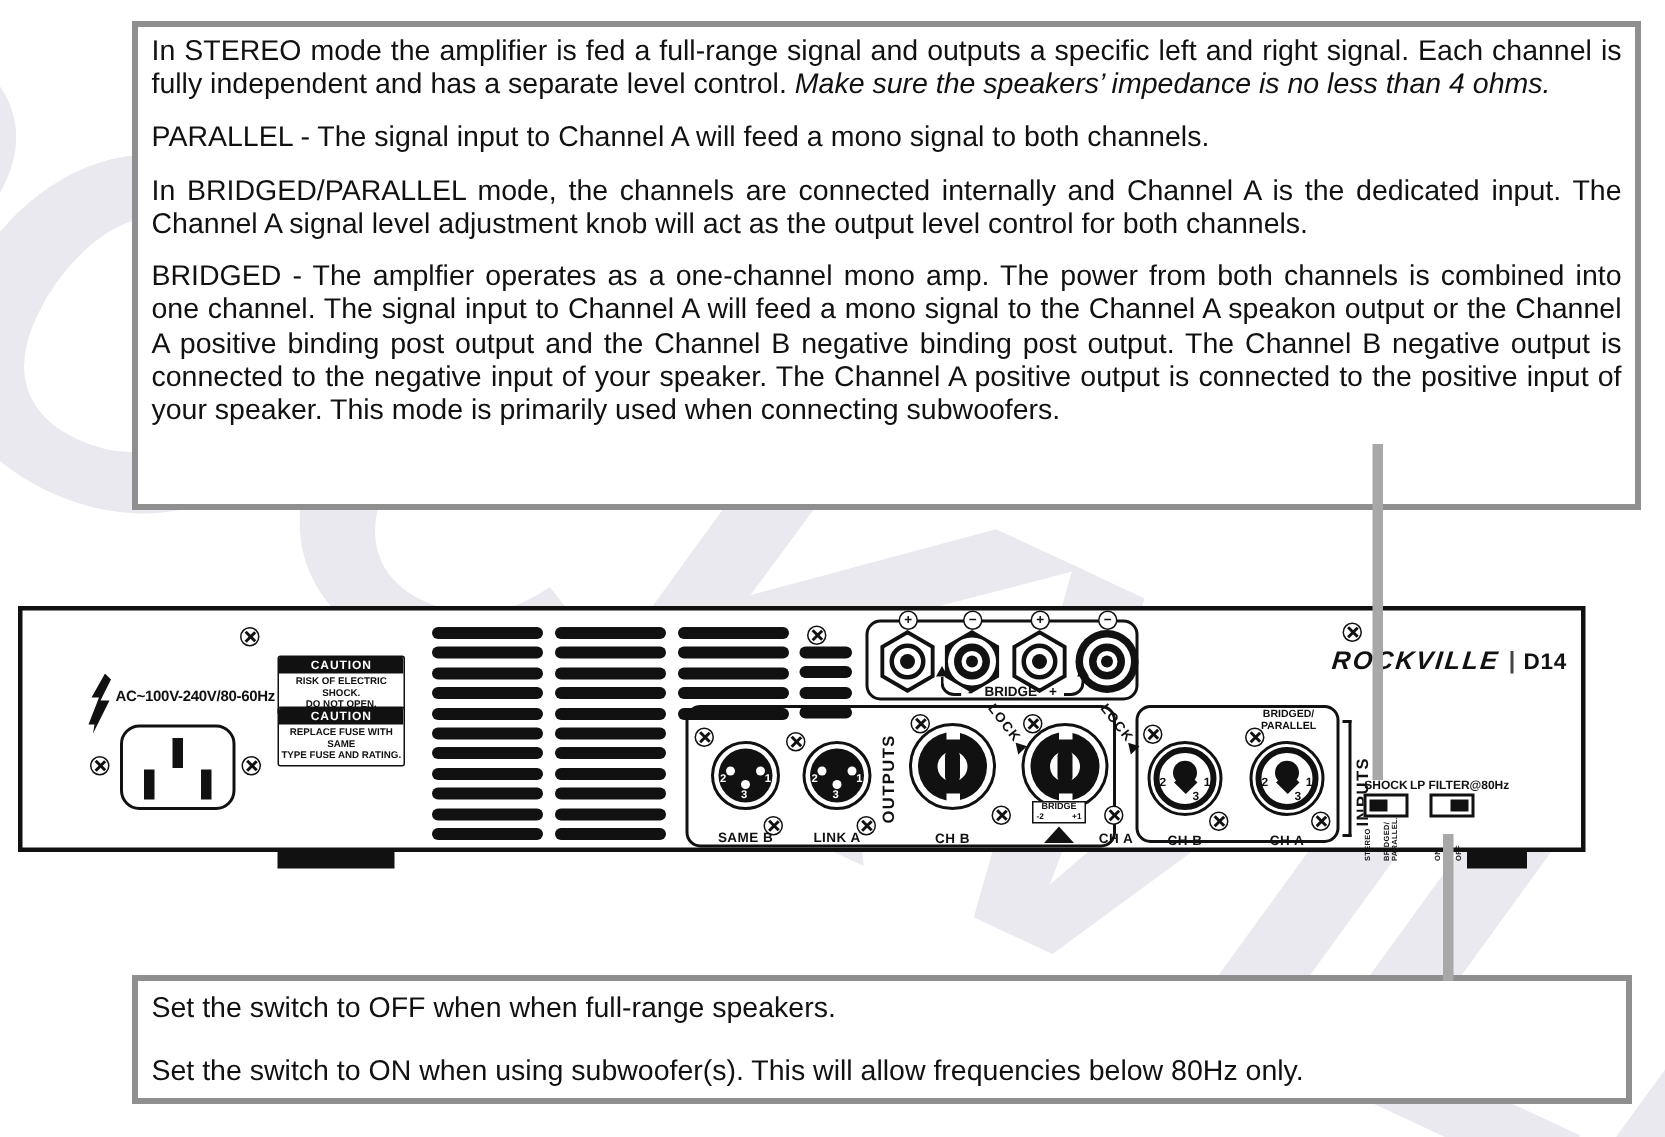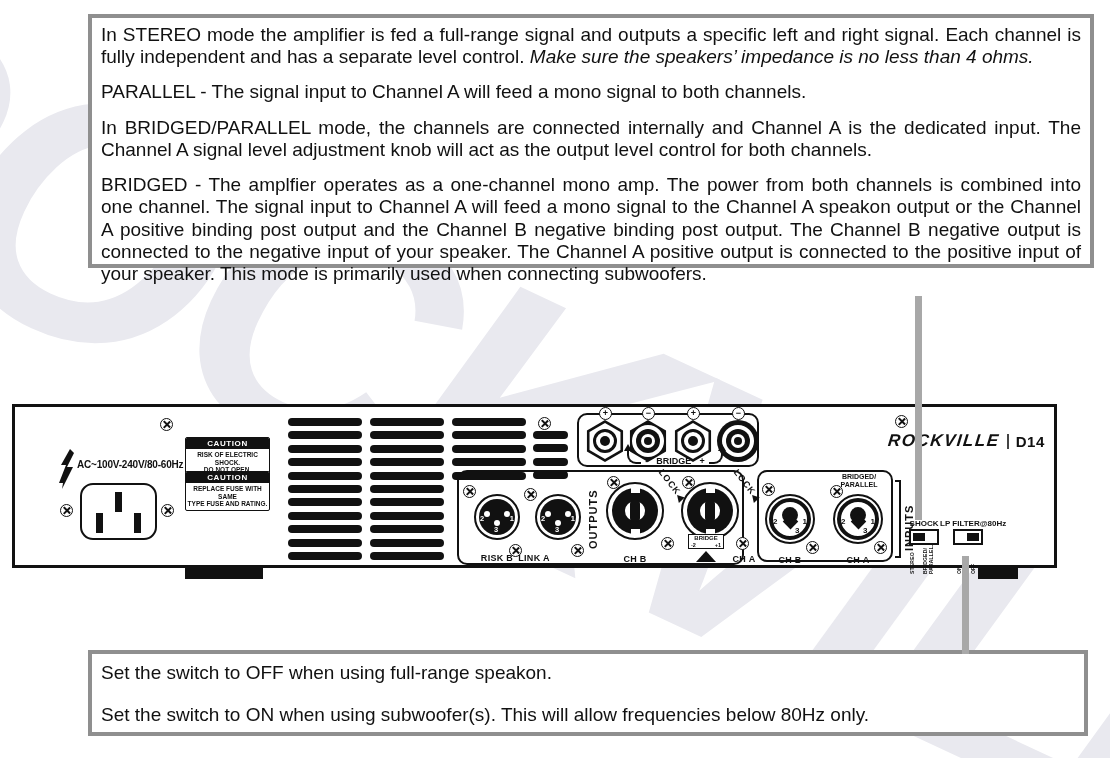--- a/index.html
+++ b/index.html
@@ -7,21 +7,21 @@
          font-family:"Liberation Sans",sans-serif;color:#111}
 
   
   #watermark{position:absolute;left:-160px;top:-120px;font-size:350px;font-weight:bold;font-style:italic;
              color:#e9e9ef;transform:rotate(25deg);transform-origin:0 0;white-space:nowrap;
              letter-spacing:-14px;z-index:0;user-select:none}
 
   
   .callout{position:absolute;background:#fff;border:4px solid #8f8f8f;z-index:3;box-sizing:border-box;
            padding:6px 9px;font-size:19px;line-height:1.17}
-  #top-note{left:88px;top:14px;width:1006px;height:254px}
+  #top-note{left:88px;top:14px;width:1006px;height:326px}
   #bottom-note{left:88px;top:650px;width:1000px;height:86px;padding-top:8px}
   .callout p{margin:0 0 13px 0;text-align:justify}
   .callout p:last-child{margin-bottom:16px}
   #bottom-note p{text-align:left;margin:0 0 0 0}
   #bottom-note p + p{margin-top:20px}
   .ital{font-style:italic}
 
   
   .leader{position:absolute;width:7px;background:#a8a8a8;z-index:4}
   #leader-mode{left:915px;top:296px;height:224px}
@@ -318,22 +318,22 @@
     <div class="xlr" style="left:520px;top:87px">
       <div class="core">
         <div class="pin p2"></div>
           <div class="pin p1"></div>
           <div class="pin p3"></div>
         <span class="n n2">2</span>
         <span class="n n1">1</span>
         <span class="n n3">3</span>
       </div>
     </div>
-    <div class="jack-label" style="left:459px;width:46px;top:146px">RISK B</div>
-    <div class="jack-label" style="left:496px;width:46px;top:146px">LINK A</div>
+    <div class="jack-label" style="left:459px;width:46px;top:146px">SAME B</div>
+    <div class="jack-label" style="left:520px;width:46px;top:146px">LINK A</div>
 
     <div id="outputs-label" class="vtext">OUTPUTS</div>
 
     <div class="screw" style="left:592px;top:69px"></div>
     <div class="screw" style="left:646px;top:130px"></div>
     <div class="screw" style="left:667px;top:69px"></div>
     <div class="screw" style="left:721px;top:130px"></div>
 
     <div class="spk" style="left:591px;top:75px">
       <div class="donut"></div>
@@ -409,17 +409,17 @@
     <div class="sw-opt vtext" style="left:956px;top:141px;height:26px">OFF</div>
 
     <div id="logo">
       <span class="brand">ROCKVILLE</span>
       <span class="divider"></span>
       <span class="model">D14</span>
     </div>
   </div>
 
   <div id="bottom-note" class="callout">
-    <p>Set the switch to OFF when using full-range speakon.</p>
+    <p>Set the switch to OFF when when full-range speakers.</p>
     <p>Set the switch to ON when using subwoofer(s). This will allow frequencies below 80Hz only.</p>
   </div>
 
 </div>
 
 </body></html>

